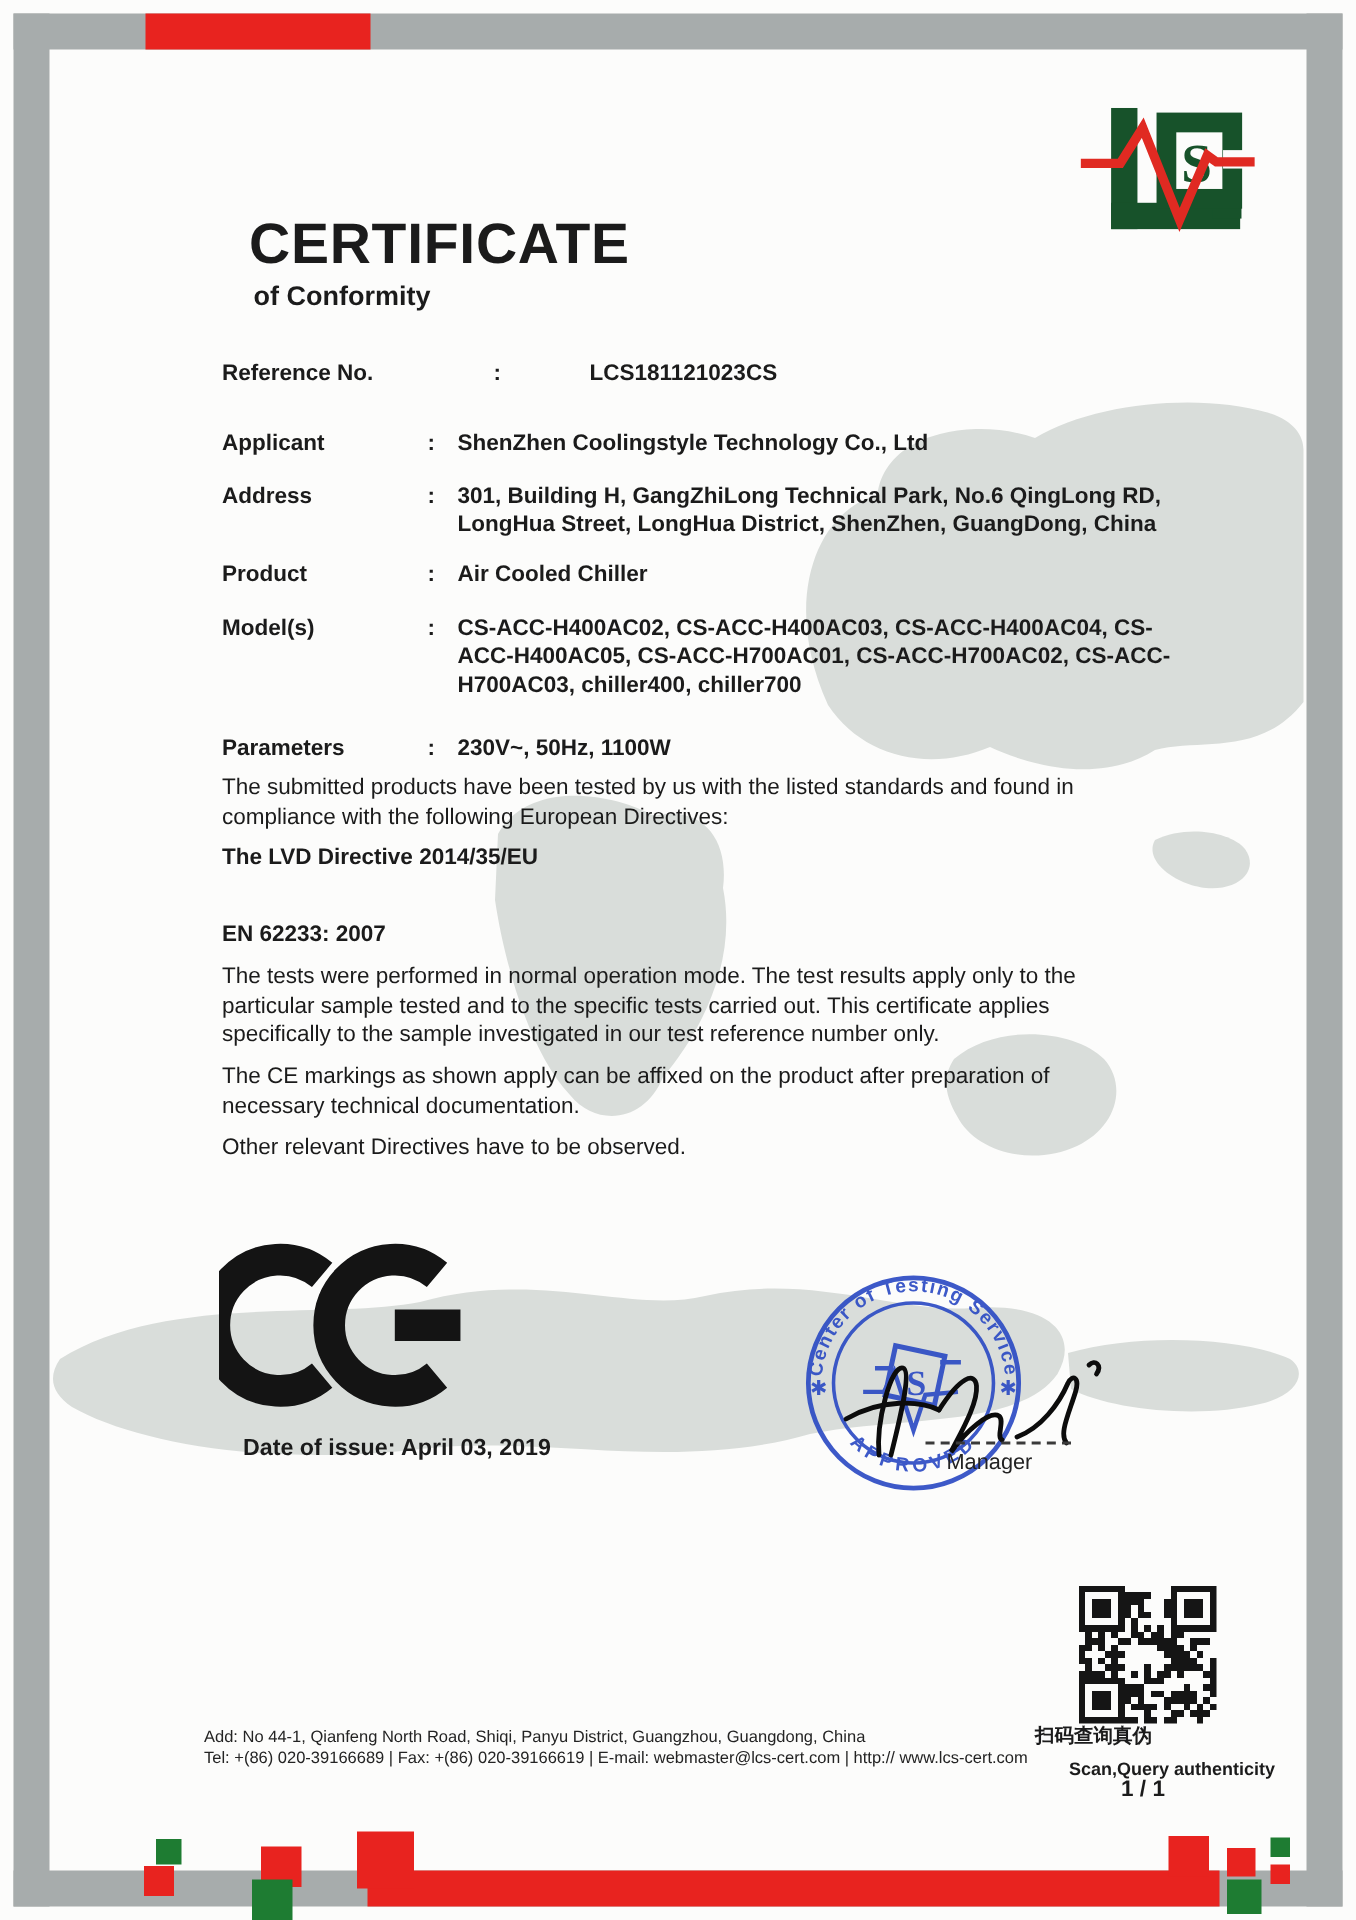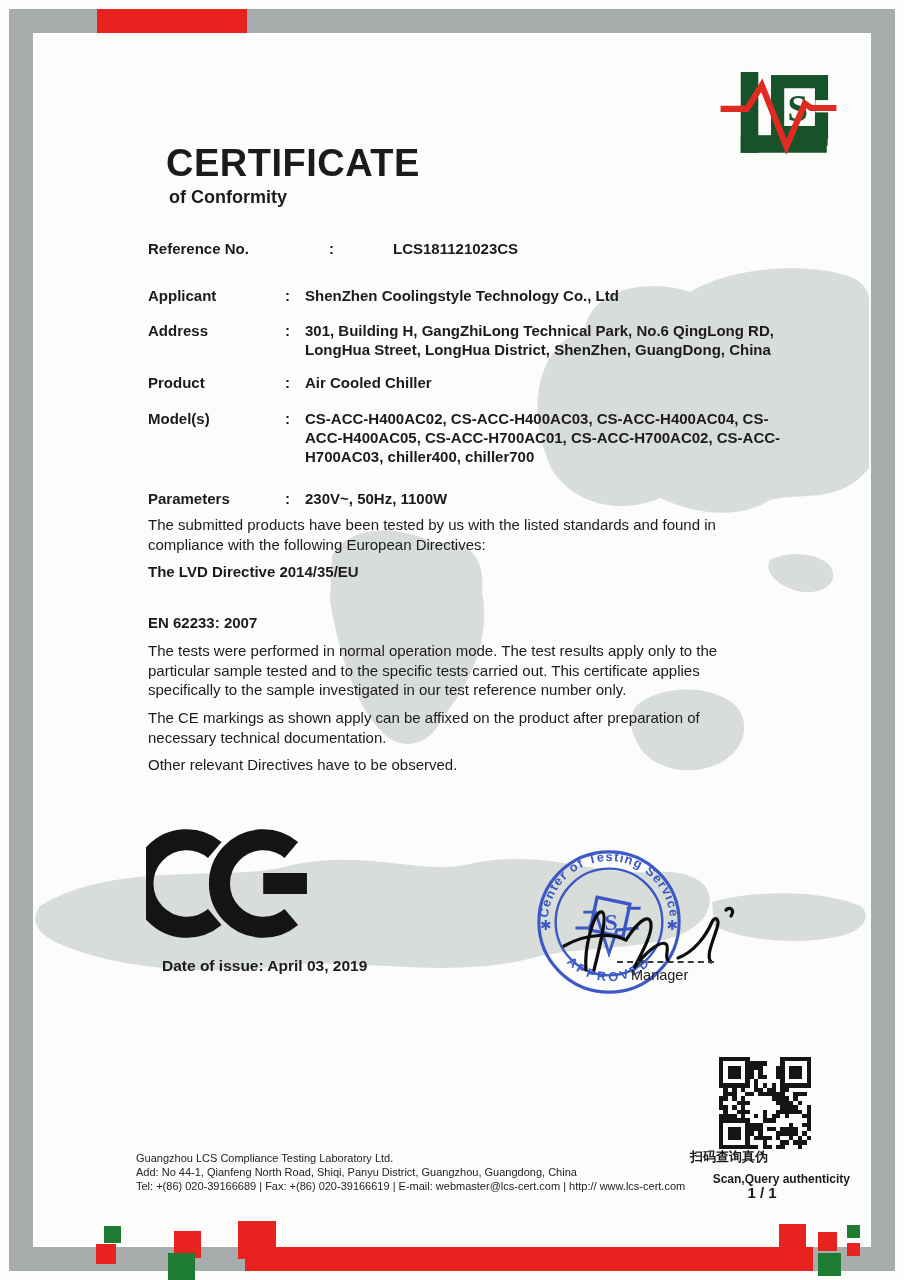--- a/index.html
+++ b/index.html
@@ -415,18 +415,17 @@
         <rect x="13" y="20" width="1" height="1" fill="#151515"></rect>
         <rect x="14" y="20" width="1" height="1" fill="#151515"></rect>
         <rect x="18" y="20" width="1" height="1" fill="#151515"></rect>
       </svg>
   </div>
   <div class="qr-zh z2">扫码查询真伪</div>
   <div class="qr-en z2">Scan,Query authenticity</div>
   <div class="pageno z2">1 / 1</div>
 
   <div class="footer z2">
-    <div>Guangzhou LCS Compliance Testing Laboratory Ltd.</div>
     <div>Add: No 44-1, Qianfeng North Road, Shiqi, Panyu District, Guangzhou, Guangdong, China</div>
     <div>Tel: +(86) 020-39166689  |  Fax: +(86) 020-39166619  |  E-mail: webmaster@lcs-cert.com  |  http:// www.lcs-cert.com</div>
   </div>
 
 </div>
 
 </body></html>

